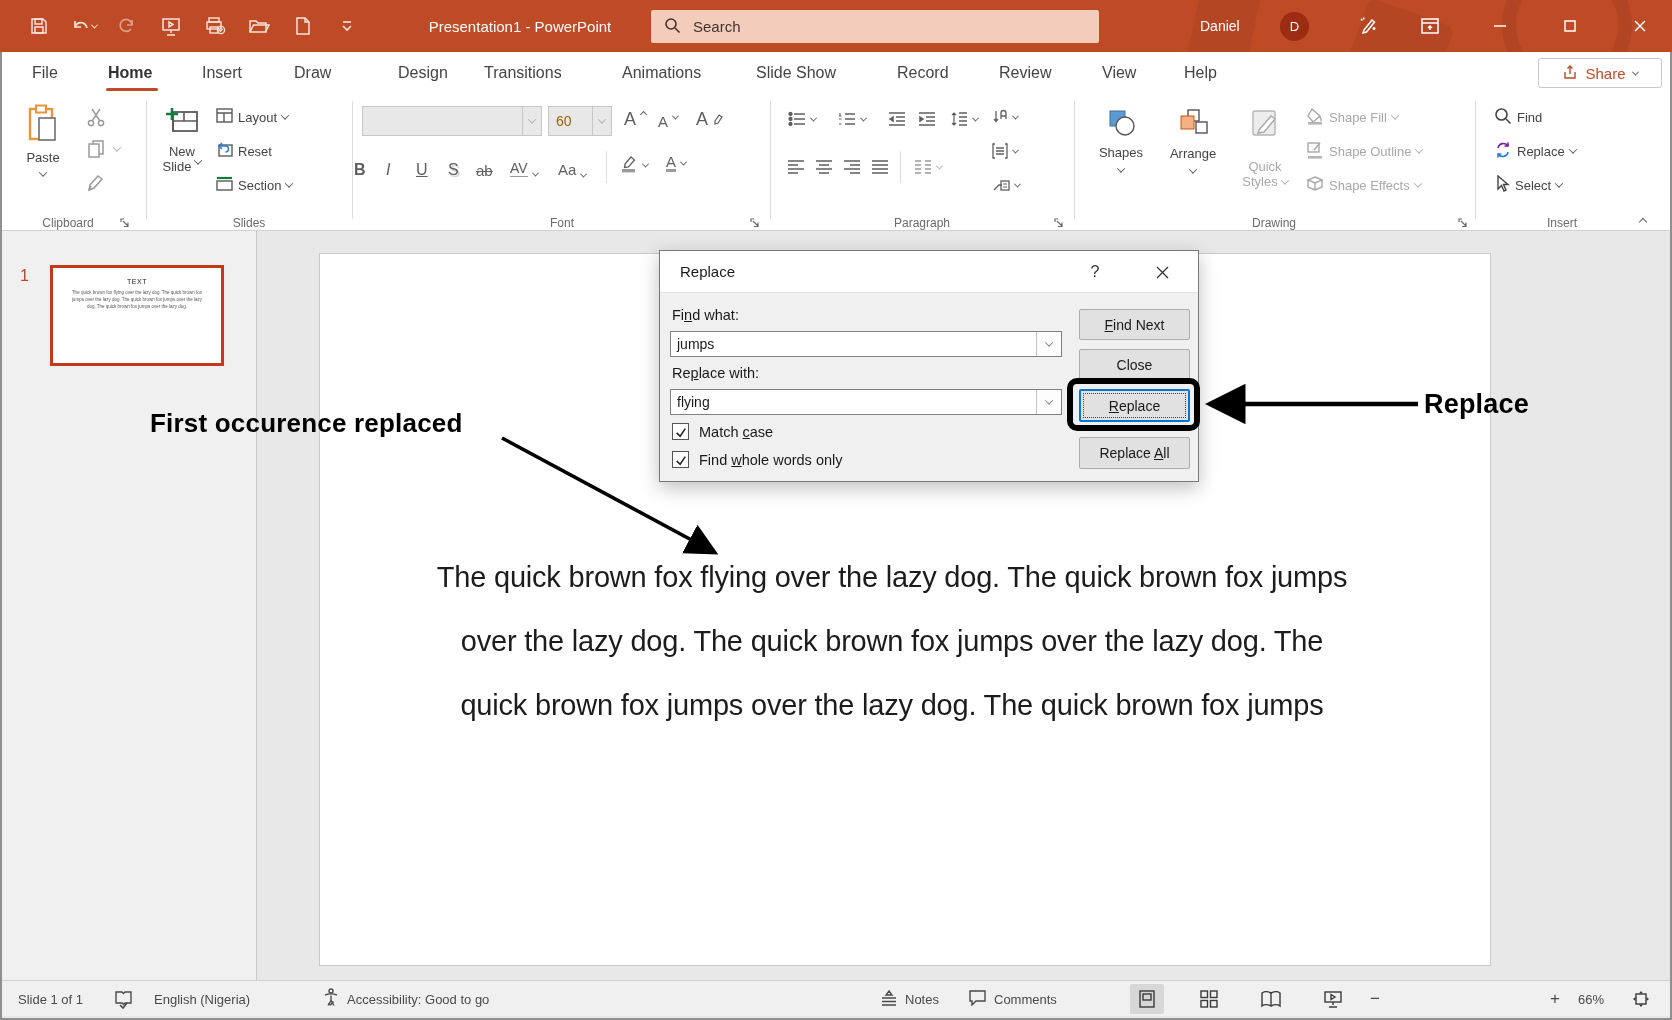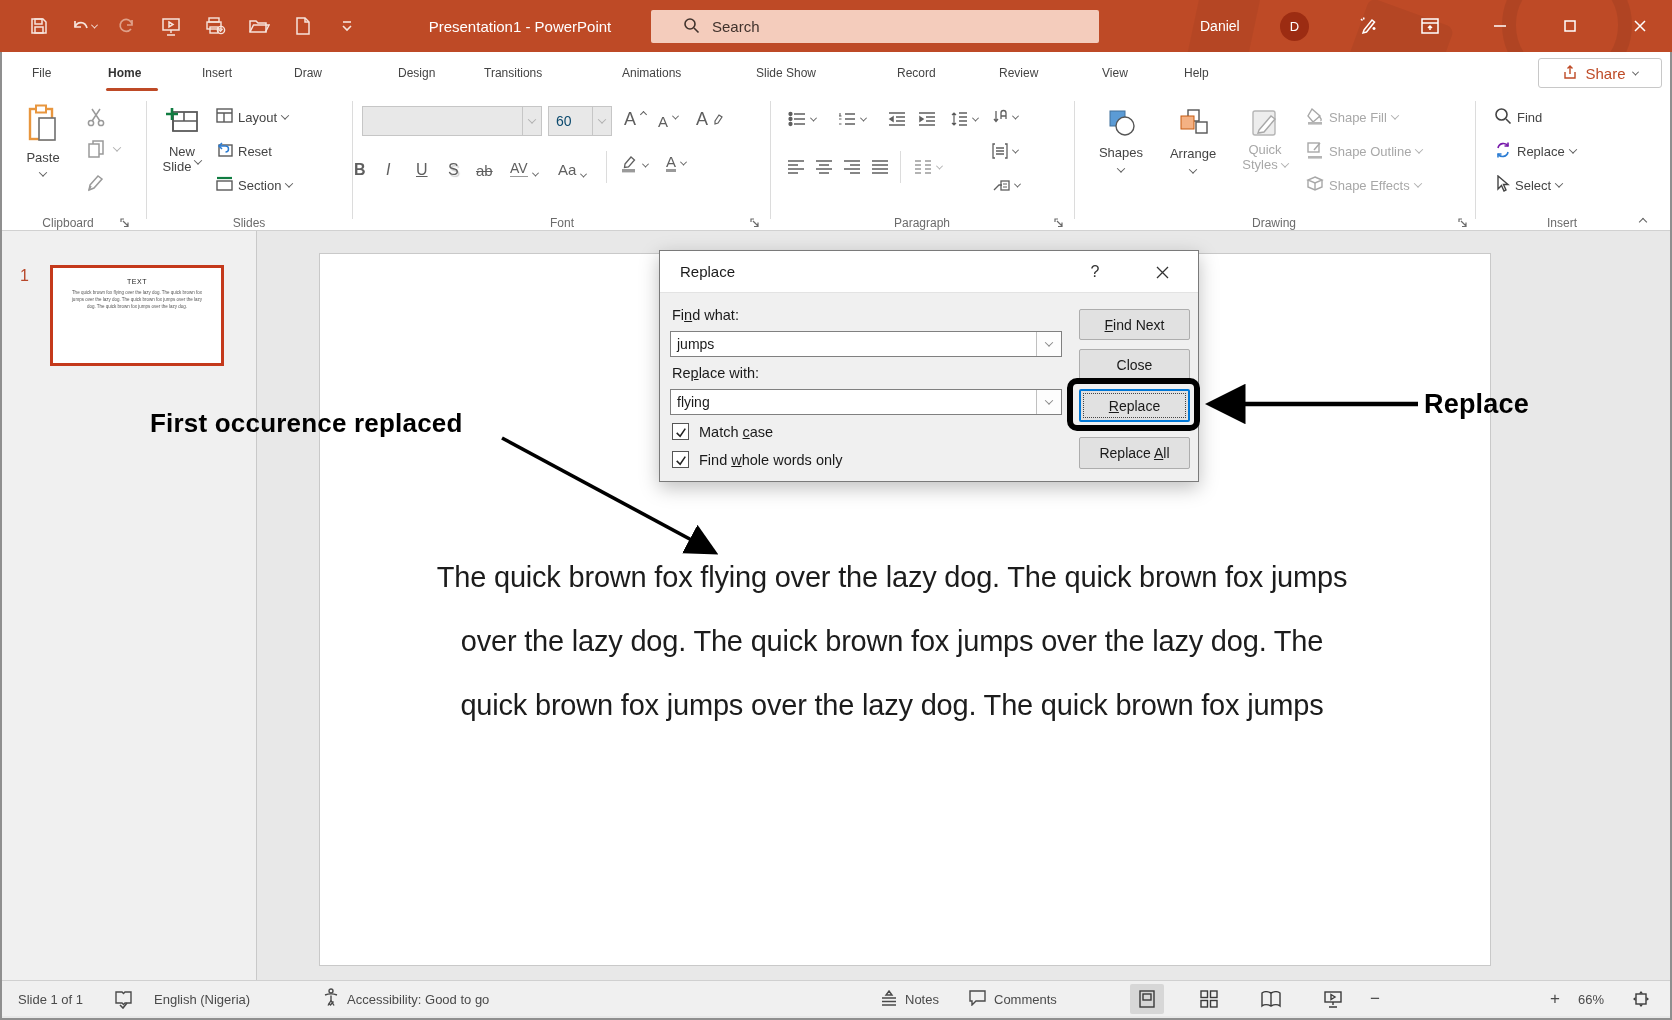--- a/index.html
+++ b/index.html
@@ -8,27 +8,27 @@
   .abs{position:absolute}
   .win{position:absolute;left:0;top:0;width:1672px;height:1020px;border:2px solid #8f8f8f;border-top:none;background:#e8e8e8}
   
   .titlebar{position:absolute;left:-2px;top:0;width:1672px;height:52px;background:#be4a26;overflow:hidden}
   .tb-deco1{position:absolute;right:40px;top:-40px;width:130px;height:130px;border:14px solid rgba(0,0,0,.07);border-radius:50%}
   .tb-deco2{position:absolute;right:230px;top:10px;width:90px;height:90px;background:rgba(0,0,0,.05);border-radius:8px;transform:rotate(20deg)}
   .tb-deco3{position:absolute;right:420px;top:-20px;width:60px;height:110px;background:rgba(0,0,0,.045);transform:rotate(12deg)}
   .qat{position:absolute;top:0;height:52px;display:flex;align-items:center;gap:14px;left:24px}
   .qbtn{width:30px;height:30px;display:flex;align-items:center;justify-content:center}
   .title-text{position:absolute;top:0;height:52px;display:flex;align-items:center;color:#fff;font-size:15px;left:405px;width:230px;justify-content:center;white-space:nowrap}
-  .searchbox{position:absolute;left:651px;top:10px;width:448px;height:33px;background:#f4ccbc;border-radius:2px;display:flex;align-items:center;padding-left:32px;gap:12px;color:#40322c;font-size:15px}
+  .searchbox{position:absolute;left:651px;top:10px;width:448px;height:33px;background:#f4ccbc;border-radius:2px;display:flex;align-items:center;padding-left:13px;gap:12px;color:#40322c;font-size:15px}
   .user{position:absolute;left:1200px;top:0;height:52px;display:flex;align-items:center;color:#fff;font-size:14px}
   .avatar{position:absolute;left:1280px;top:12px;width:29px;height:29px;border-radius:50%;background:#9c2c12;color:#fff;font-size:13px;display:flex;align-items:center;justify-content:center}
   .wbtn{position:absolute;top:0;width:46px;height:52px;display:flex;align-items:center;justify-content:center}
   
   .tabrow{position:absolute;left:0;top:52px;width:1668px;height:41px;background:#fff}
-  .tab{position:absolute;top:0;height:41px;display:flex;align-items:center;font-size:12px;color:#444;padding:14px 2px}
+  .tab{position:absolute;top:0;height:41px;display:flex;align-items:center;font-size:16px;color:#444;padding:14px 2px}
   .tab.active{color:#333;font-weight:bold}
   .tab-underline{position:absolute;top:36px;height:3px;background:#be4a26;border-radius:2px}
   .share{position:absolute;left:1536px;top:6px;width:124px;height:30px;border:1px solid #c8c8c8;border-radius:3px;background:#fff;display:flex;align-items:center;justify-content:center;gap:7px;color:#be4a26;font-size:15px;font-weight:normal}
   
   .ribbon{position:absolute;left:0;top:93px;width:1668px;height:138px;background:#fff;border-bottom:1px solid #d1d1d1}
   .ribbon-shadow{position:absolute;left:0;top:231px;width:1668px;height:6px;background:linear-gradient(rgba(0,0,0,.10),rgba(0,0,0,0))}
   .gsep{position:absolute;top:8px;height:118px;width:1px;background:#dcdcdc}
   .glabel{position:absolute;top:123px;font-size:12px;color:#6b6b6b;text-align:center;white-space:nowrap;transform:translateX(-50%)}
   .bigbtn{position:absolute;top:7px;height:102px;display:flex;flex-direction:column;align-items:center;font-size:13px;color:#444}
   .smallrow{position:absolute;display:flex;align-items:center;gap:5px;font-size:13px;color:#444;height:24px}
@@ -272,21 +272,21 @@
     </div>
     <div class="glabel" style="left:247px">Slides</div>
     <div class="gsep" style="left:350px"></div>
 
     <div class="combo" style="left:360px;top:13px;width:180px;height:30px">
       <span class="arrow">
           <span class="chev lt"></span>
         </span>
     </div>
     <div class="combo" style="left:546px;top:13px;width:64px;height:30px">
-      <span style="padding-left:7px;color:#0c4a6e;font-size:14px">60</span>
+      <span style="padding-left:7px;color:#a16207;font-size:14px">60</span>
       <span class="arrow">
           <span class="chev lt"></span>
         </span>
     </div>
     <div class="smallrow" style="left:622px;top:14px;font-size:18px;color:#5f5f5f">
         <span>A</span>
         <span class="chev up" style="margin-bottom:10px;width:5px;height:5px"></span>
       </div>
     <div class="smallrow" style="left:656px;top:16px;font-size:15px;color:#5f5f5f">
         <span>A</span>
@@ -444,21 +444,21 @@
             <rect x="20" y="14" width="11" height="11" fill="#fff" stroke="#555" stroke-width="1.4"></rect>
           </svg></span>
       <span style="margin-top:5px">Arrange</span>
       <span class="chev" style="margin-top:7px"></span>
     </div>
     <div class="bigbtn gray" style="left:1230px;width:66px">
       <span style="margin-top:8px"><svg width="32" height="30" viewBox="0 0 32 30" fill="none">
             <rect x="4" y="3" width="22" height="24" rx="2" fill="#ededed" stroke="#b5b5b5" stroke-width="1.4"></rect>
             <path d="M10 22 L22 8 l4 3 -11 13 -6 1z" stroke="#a8a8a8" stroke-width="1.4" fill="#fff"></path>
           </svg></span>
-      <span style="margin-top:1px">Quick</span>
+      <span style="margin-top:18px">Quick</span>
       <span style="display:flex;align-items:center;gap:4px">
           <span>Styles</span>
           <span class="chev lt"></span>
         </span>
     </div>
     <div class="smallrow gray" style="left:1304px;top:12px">
       <span><svg width="18" height="18" viewBox="0 0 18 18" fill="none" stroke="#a8a8a8" stroke-width="1.4">
             <path d="M6 2 l8 7 -7 6 -5-6z"></path>
             <path d="M13 9 c2 2.5 3 4 1.5 5"></path>
             <rect x="2" y="15" width="14" height="2.6" fill="#b5b5b5" stroke="none"></rect>

